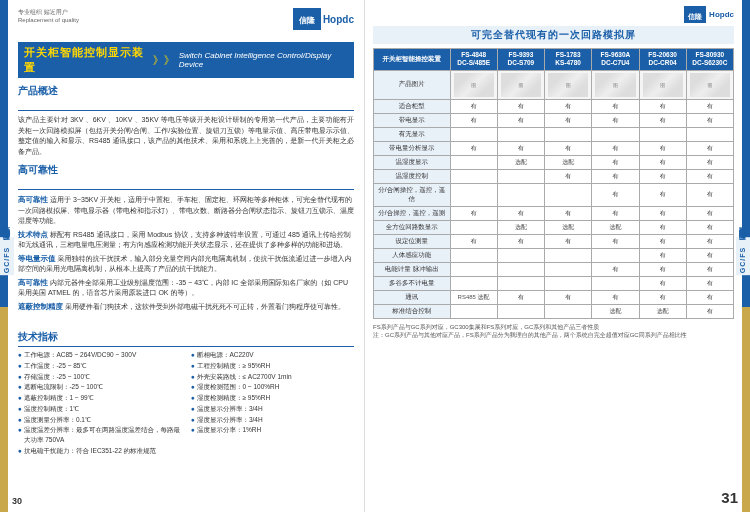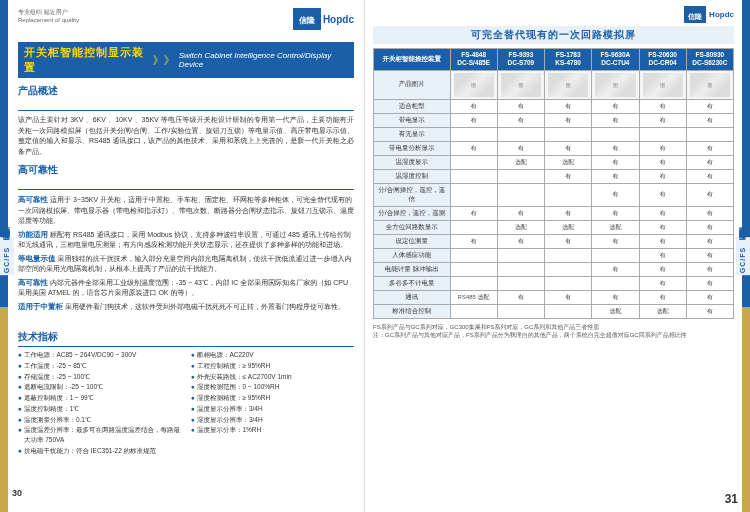--- a/index.html
+++ b/index.html
@@ -154,31 +154,31 @@
       display: flex;
       align-items: flex-start;
     }
     .spec-bullet {
       color: #1a5fa8;
       margin-right: 2px;
       flex-shrink: 0;
     }
     .page-num-left {
       position: absolute;
-      bottom: 14px;
+      bottom: 6px;
       left: 12px;
       font-size: 9px;
       color: #333;
       font-weight: bold;
     }
     .page-num-right {
       position: absolute;
       bottom: 6px;
       right: 12px;
-      font-size: 12px;
+      font-size: 15px;
       color: #333;
       font-weight: bold;
     }
     
     .right-content {
       margin-right: 8px;
     }
     
     .product-table {
       width: 100%;
@@ -277,33 +277,33 @@
     <div class="section-heading">产品概述</div>
     <div class="content-text">该产品主要针对 3KV 、6KV 、10KV 、35KV 等电压等级开关柜设计研制的专用第一代产品，主要功能有开关柜一次回路模拟屏（包括开关分闸/合闸、工作/实验位置、旋钮刀互锁）等电量示值、高压带电显示示值、整定值的输入和显示、RS485 通讯接口，该产品的其他技术、采用和系统上上完善的，是新一代开关柜之必备产品。</div>
 
     <div class="section-heading">高可靠性</div>
     <div class="feature-section">
       <div class="feature-item">
         <span class="feature-title">高可靠性 </span>
         <span class="feature-desc">适用于 3~35KV 开关柜，适用于中置柜、手车柜、固定柜、环网柜等多种柜体，可完全替代现有的一次回路模拟屏、带电显示器（带电检和指示灯）、带电次数、断路器分合闸状态指示、旋钮刀互锁示、温度湿度等功能。</span>
       </div>
       <div class="feature-item">
-        <span class="feature-title">功能适用 </span>
+        <span class="feature-title">技术特点 </span>
         <span class="feature-desc">标配有 RS485 通讯接口，采用 Modbus 协议，支持多种波特率设置，可通过 485 通讯上传给控制和无线通讯，三相电量电压测量；有方向感应检测功能开关状态显示，还在提供了多种多样的功能和进场。</span>
       </div>
       <div class="feature-item">
         <span class="feature-title">等电量示值 </span>
         <span class="feature-desc">采用独特的抗干扰技术，输入部分充量空间内部光电隔离机制，使抗干扰低流通过进一步增入内部空间的采用光电隔离机制，从根本上提高了产品的抗干扰能力。</span>
       </div>
       <div class="feature-item">
         <span class="feature-title">高可靠性 </span>
         <span class="feature-desc">内部元器件全部采用工业级别温度范围：-35 ~ 43℃，内部 IC 全部采用国际知名厂家的（如 CPU 采用美国 ATMEL 的，语音芯片采用原装进口 OK 的等）。</span>
       </div>
       <div class="feature-item">
-        <span class="feature-title">适用于中置柜 </span>
+        <span class="feature-title">遮蔽控制精度 </span>
         <span class="feature-desc">采用硬件看门狗技术，这软件受到外部电磁干扰死死不可正转，外置看门狗程序使可靠性。</span>
       </div>
     </div>
 
     <div class="tech-specs">
       <div class="spec-heading">技术指标</div>
       <div class="specs-grid">
         <div class="spec-item">
           <span class="spec-bullet">●</span>
           <span>工作电源：AC85 ~ 264V/DC90 ~ 300V</span>

